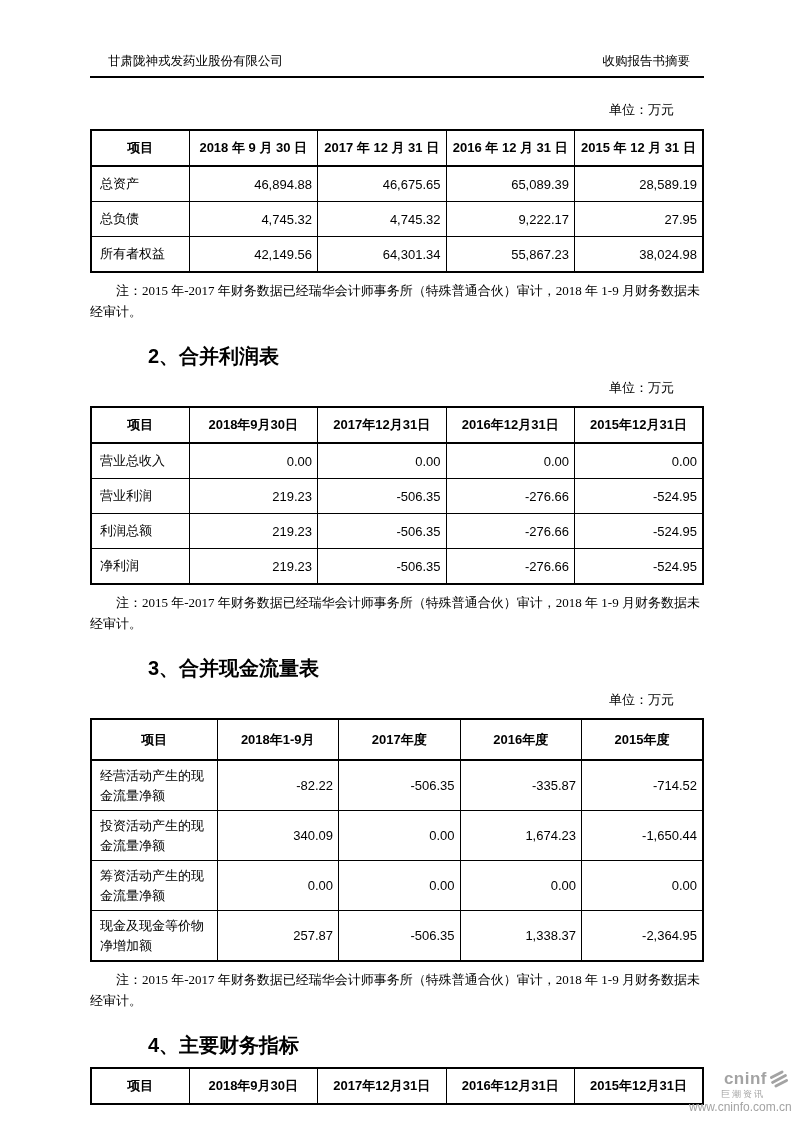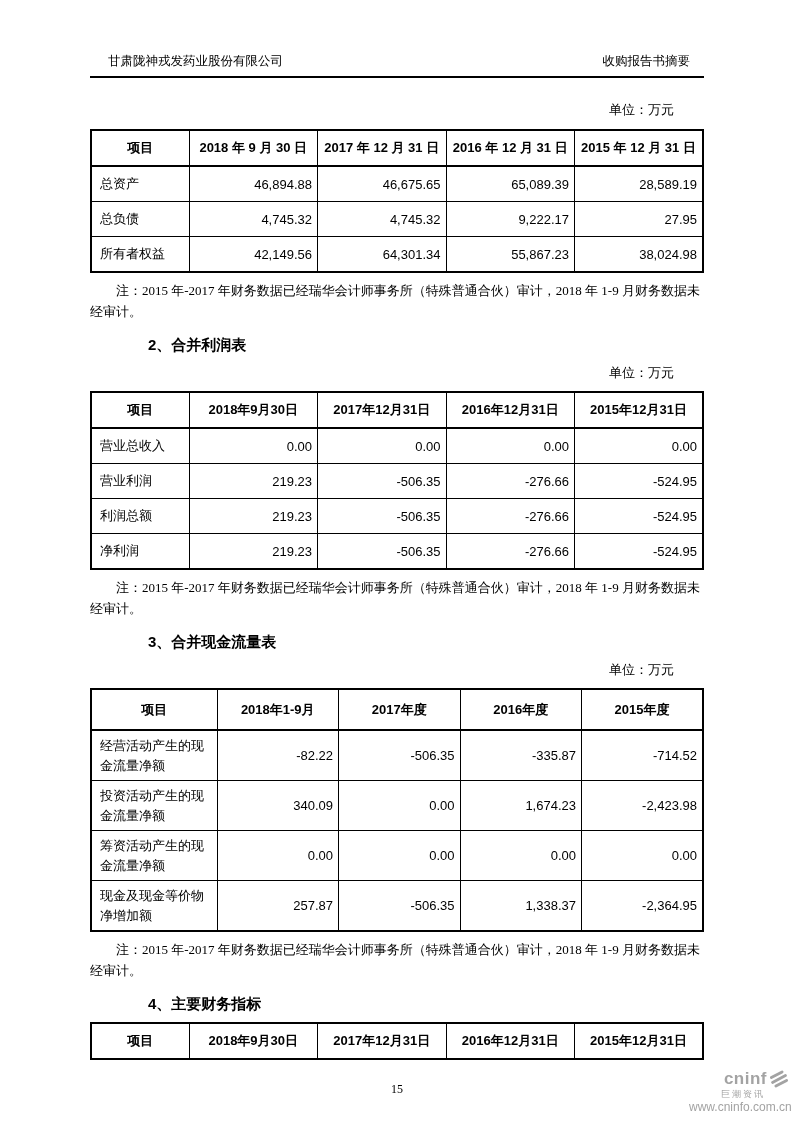--- a/index.html
+++ b/index.html
@@ -30,22 +30,22 @@
   }
   td { height:32px; font-size:13px; }
   td.lbl { text-align:left; padding-left:8px; font-family:"Liberation Serif", serif; line-height:1.5; }
   td.num { text-align:right; padding-right:5px; font-family:"Liberation Sans", sans-serif; }
   .cashflow td { height:47px; }
   .cashflow th { height:37px; }
 
   .note { margin:7px 0 0 0; font-size:13px; line-height:1.62; text-indent:2em; }
 
   .sec-title {
-    margin:14px 0 0 58px; font-family:"Liberation Sans", sans-serif;
-    font-weight:bold; font-size:15px;
+    margin:21px 0 0 58px; font-family:"Liberation Sans", sans-serif;
+    font-weight:bold; font-size:20px;
   }
 
   .page-num { text-align:center; font-size:12px; margin-top:22px; }
 
   .logo {
     position:absolute; right:4px; bottom:8px; width:100px; text-align:right;
     font-family:"Liberation Sans", sans-serif; color:#a3a3a3; line-height:1.1;
   }
   .logo .row1 { display:flex; justify-content:flex-end; align-items:center; }
   .logo .brand { font-weight:bold; font-size:17px; letter-spacing:0.5px; }
@@ -185,21 +185,21 @@
         <td class="num">-82.22</td>
         <td class="num">-506.35</td>
         <td class="num">-335.87</td>
         <td class="num">-714.52</td>
       </tr>
       <tr>
         <td class="lbl">投资活动产生的现金流量净额</td>
         <td class="num">340.09</td>
         <td class="num">0.00</td>
         <td class="num">1,674.23</td>
-        <td class="num">-2,423.98</td>
+        <td class="num">-1,650.44</td>
       </tr>
       <tr>
         <td class="lbl">筹资活动产生的现金流量净额</td>
         <td class="num">0.00</td>
         <td class="num">0.00</td>
         <td class="num">0.00</td>
         <td class="num">0.00</td>
       </tr>
       <tr>
         <td class="lbl">现金及现金等价物净增加额</td>

